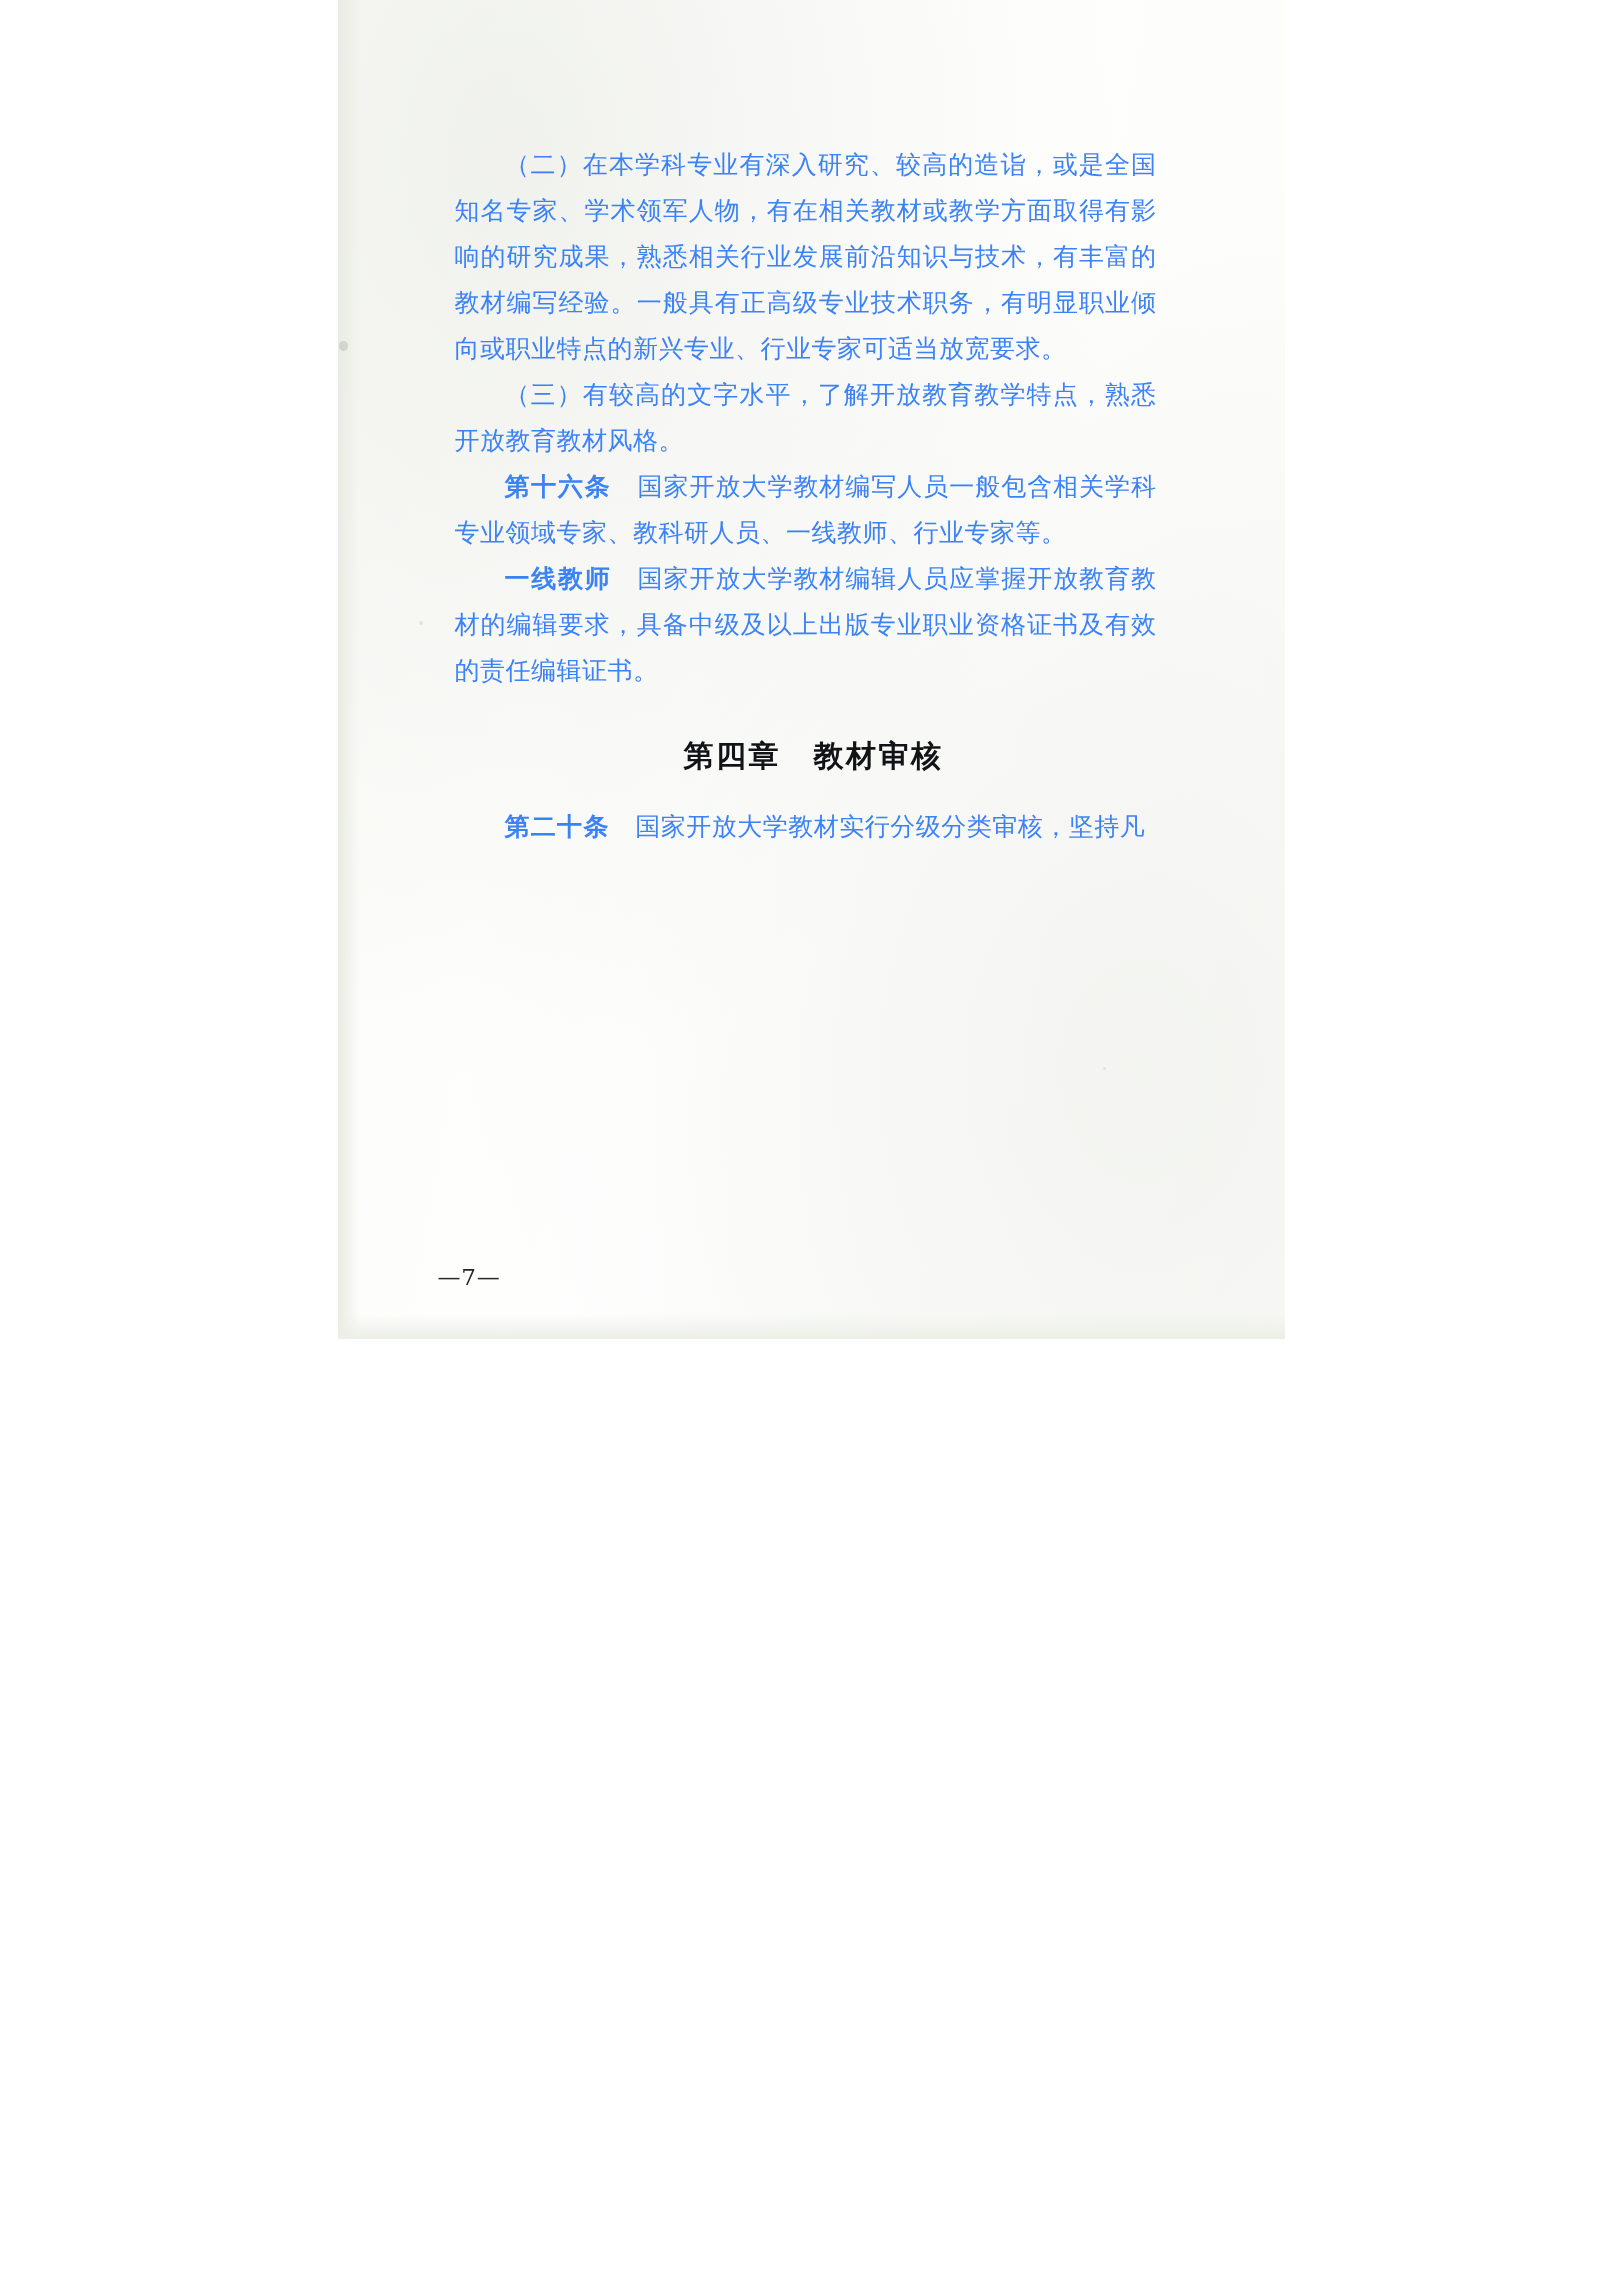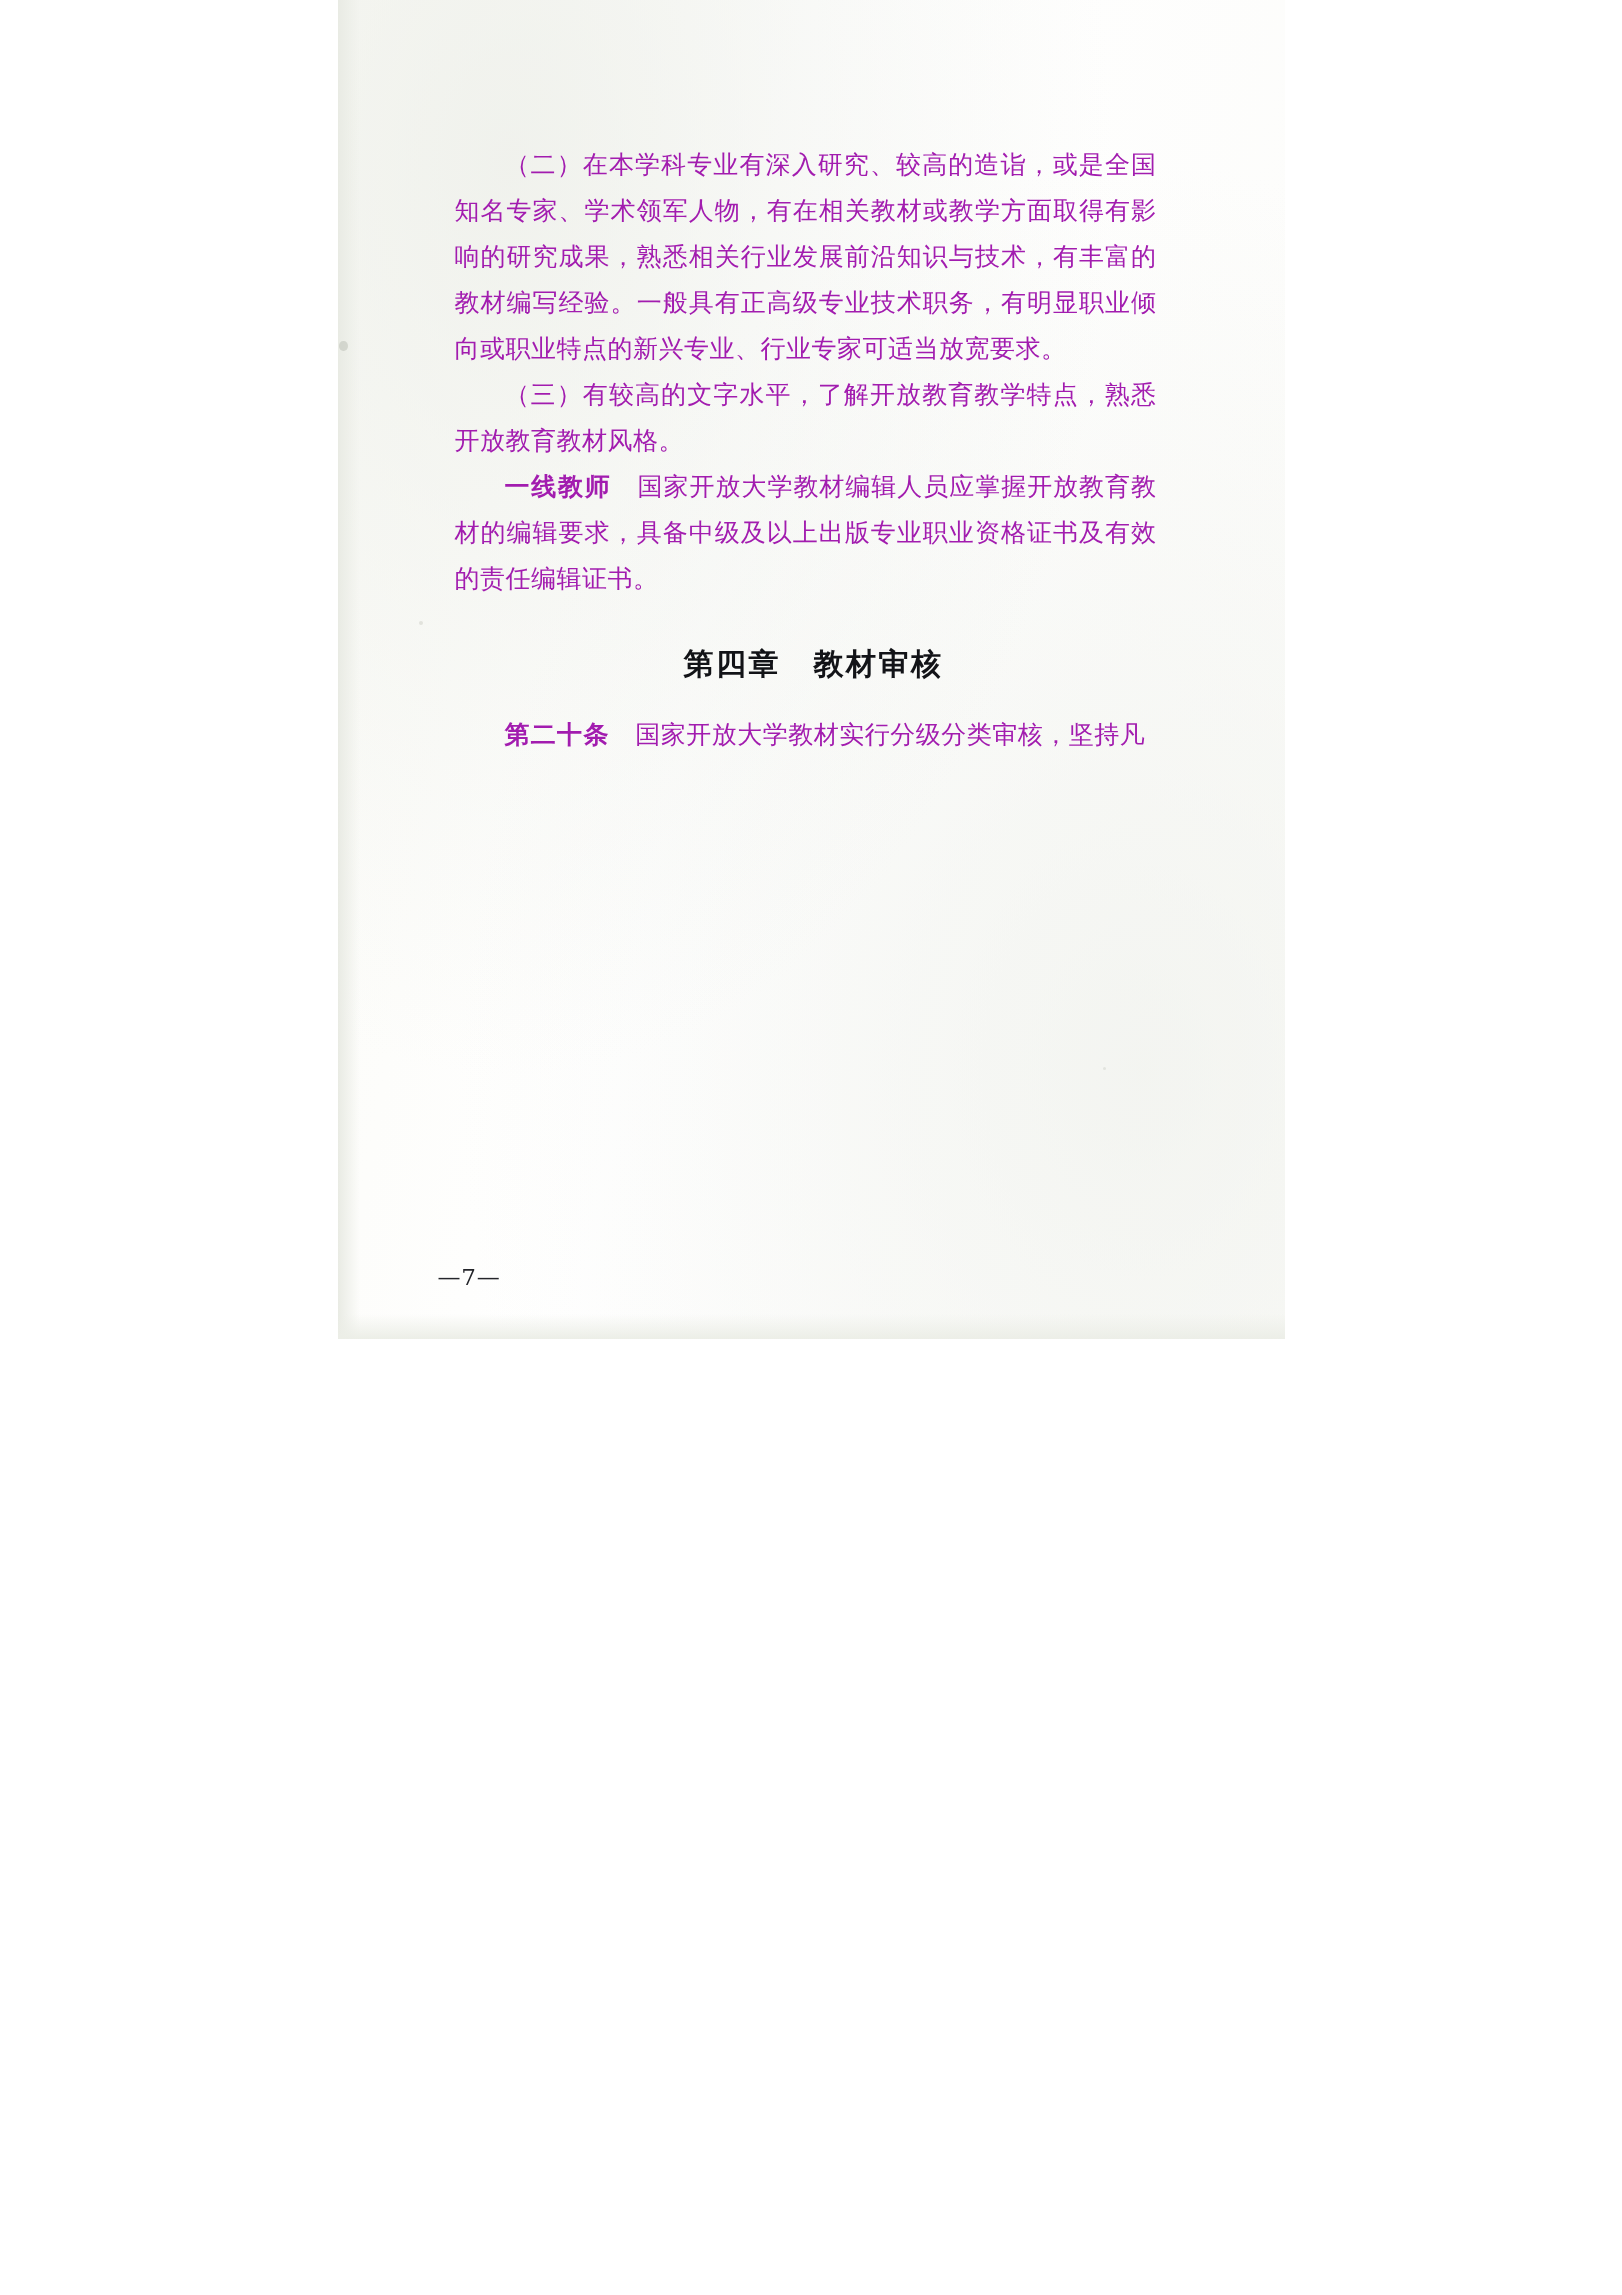--- a/index.html
+++ b/index.html
@@ -44,21 +44,21 @@
     position: absolute;
     left: 117px;
     top: 142px;
     width: 718px;
   }
 
   .para {
     font-family: "DejaVu Serif", "Liberation Serif", serif;
     font-size: 25px;
     line-height: 46px;
-    color: #a21caf;
+    color: #3b82f6;
     text-align: justify;
     text-justify: inter-ideograph;
     letter-spacing: 0.5px;
     margin: 0 16px 0 0;
     text-indent: 2em;
   }
   .para + .para {
     margin-top: 0px;
     font-family: Liberation Serif, serif;
   }
@@ -112,20 +112,21 @@
   <div class="speck" style="left:1.7px;top:341px;width:8.5px;height:10px;"></div>
   <div class="speck" style="left:81px;top:621px;width:4.2px;height:4.2px;opacity:.35;"></div>
   <div class="speck" style="left:765px;top:1067px;width:3.4px;height:3.4px;opacity:.3;"></div>
 
   <div class="content">
 
     <p class="para">（二）在本学科专业有深入研究、较高的造诣，或是全国知名专家、学术领军人物，有在相关教材或教学方面取得有影响的研究成果，熟悉相关行业发展前沿知识与技术，有丰富的教材编写经验。一般具有正高级专业技术职务，有明显职业倾向或职业特点的新兴专业、行业专家可适当放宽要求。</p>
 
     <p class="para">（三）有较高的文字水平，了解开放教育教学特点，熟悉开放教育教材风格。</p>
 
+    <p class="para"><span class="art-label">第十六条</span>　<span>国家开放大学教材编写人员一般包含相关学科专业领域专家、教科研人员、一线教师、行业专家等。</span></p>
 
     <p class="para"><span class="art-label">一线教师</span>　<span>国家开放大学教材编辑人员应掌握开放教育教材的编辑要求，具备中级及以上出版专业职业资格证书及有效的责任编辑证书。</span></p>
 
 
 
     <h2 class="chapter-title">第四章　教材审核</h2>
 
     <p class="para"><span class="art-label">第二十条</span>　<span>国家开放大学教材实行分级分类审核，坚持凡</span></p>
 
   </div>

